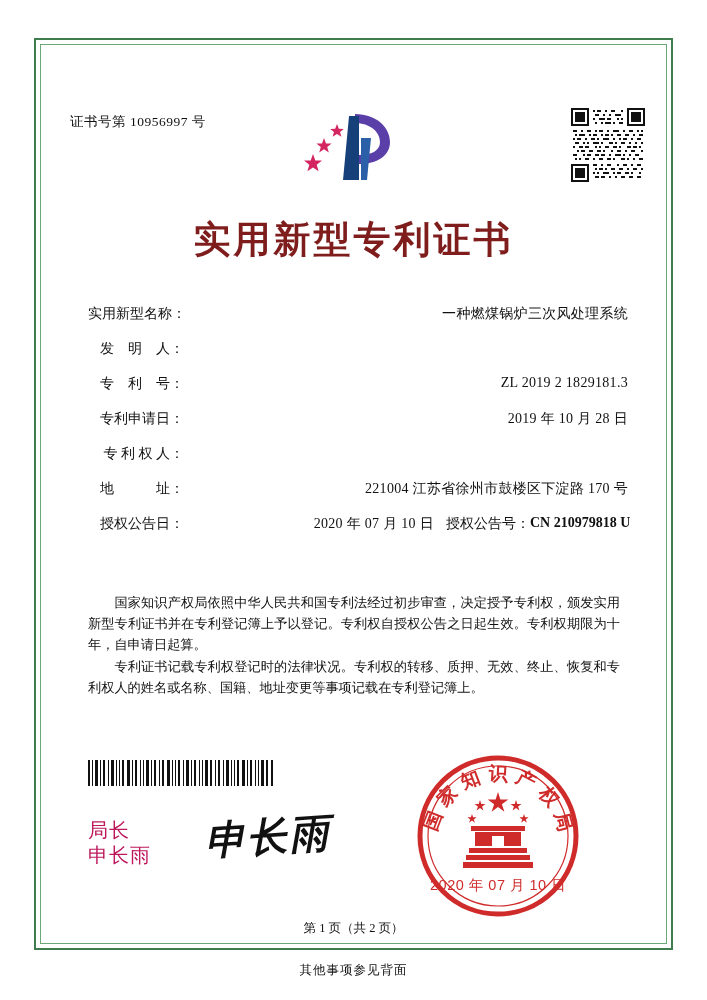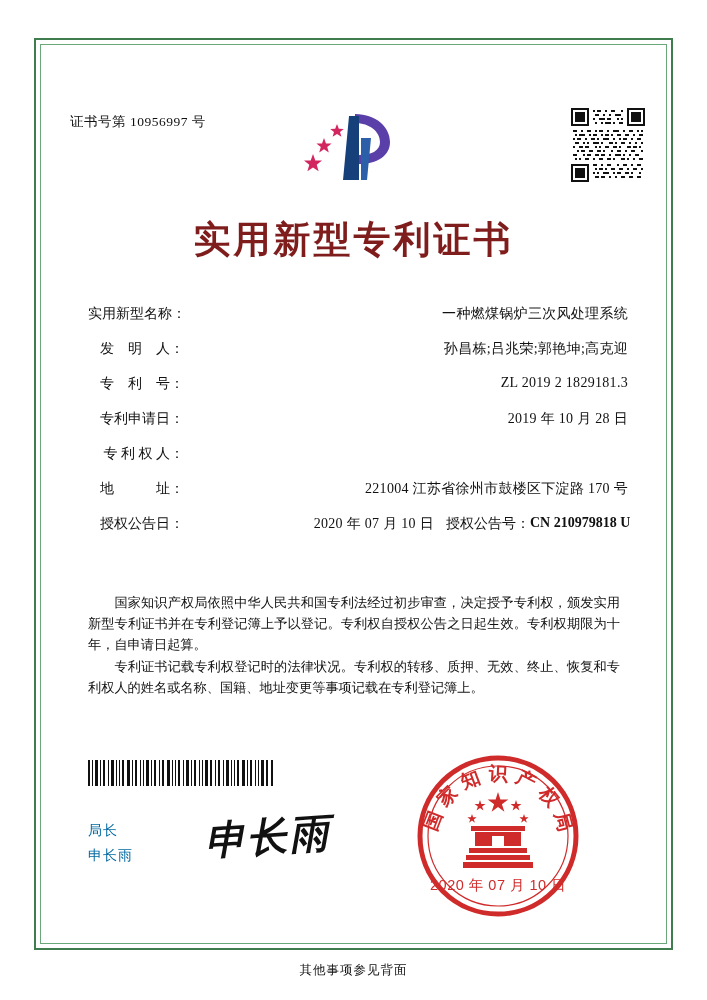--- a/index.html
+++ b/index.html
@@ -146,23 +146,23 @@
     position: absolute;
     top: 0;
     height: 26px;
     background: #111;
   }
   
   .director {
     position: absolute;
     left: 88px;
     top: 818px;
-    font-size: 14px;
+    font-size: 20px;
     line-height: 25px;
-    color: #0369a1;
+    color: #be185d;
     letter-spacing: 1px;
   }
   .signature {
     position: absolute;
     left: 205px;
     top: 808px;
     width: 170px;
     height: 62px;
     font-family: "Liberation Serif", "DejaVu Serif", serif;
     font-size: 40px;
@@ -390,21 +390,20 @@
 
   <div class="title">实用新型专利证书</div>
 
   <div class="fields">
     <div class="field-row">
       <span class="field-label">实用新型名称：</span>
       <span class="field-value">一种燃煤锅炉三次风处理系统</span>
     </div>
     <div class="field-row">
       <span class="field-label">发　明　人：</span>
-      <span class="field-value">孙昌栋;吕兆荣;郭艳坤;高克迎</span>
     </div>
     <div class="field-row">
       <span class="field-label">专　利　号：</span>
       <span class="field-value">ZL 2019 2 1829181.3</span>
     </div>
     <div class="field-row">
       <span class="field-label">专利申请日：</span>
       <span class="field-value">2019 年 10 月 28 日</span>
     </div>
     <div class="field-row">
@@ -507,15 +506,16 @@
         <path id="sealArcTop" d="M 22,90 A 62,62 0 0 1 146,90"></path>
       </defs>
       <text font-family="Liberation Serif, serif" font-size="19" font-weight="bold" fill="#d02b2b" letter-spacing="7">
         <textPath href="#sealArcTop" startOffset="5%">国家知识产权局</textPath>
       </text>
     </svg>
   </div>
 
   <div class="seal-date">2020 年 07 月 10 日</div>
 
+  <div class="page-no">第 1 页（共 2 页）</div>
   <div class="footer-note">其他事项参见背面</div>
 
 </div>
 
 </body></html>

